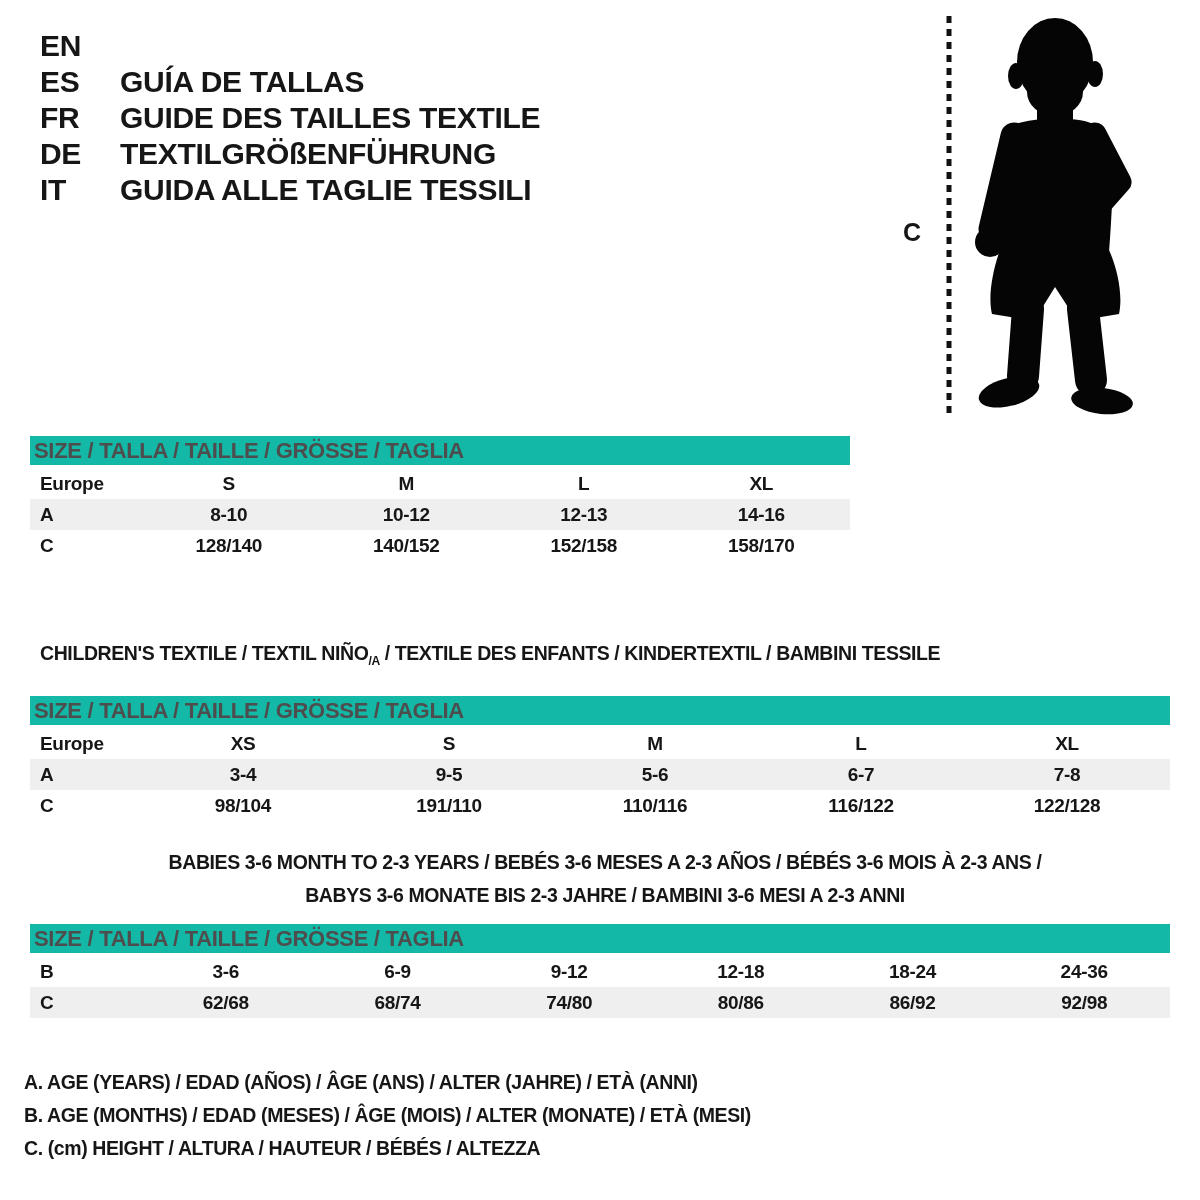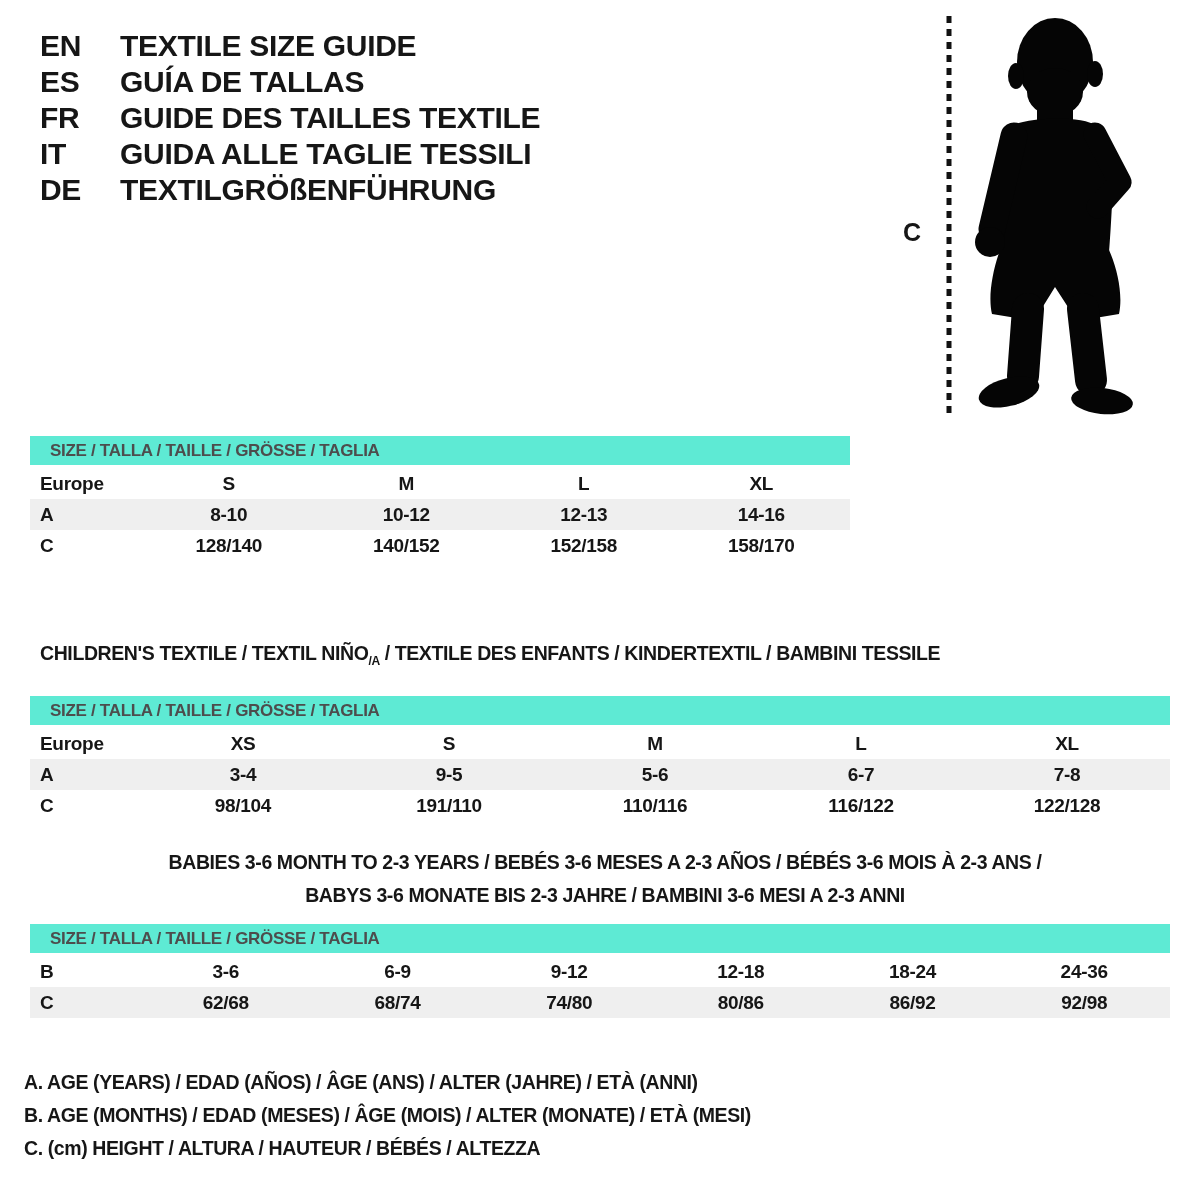--- a/index.html
+++ b/index.html
@@ -25,22 +25,22 @@
   .section { position:absolute; left:30px; }
   .sec-junior   { top:436px; }
   .sec-children { top:642px; }
   .sec-babies   { top:846px; }
   .section-title {
     margin-left:10px; font-size:19.5px; font-weight:700; letter-spacing:-0.4px;
     line-height:22px; margin-bottom:24px; white-space:nowrap;
   }
   .sec-babies .section-title { line-height:33px; margin-bottom:12px;text-align:center; }
   .size-bar {
-    background:#5eead4; color:#4d4d4d; height:29px; line-height:29px;
-    padding-left:20px; font-size:17px; font-weight:700; margin-bottom:3px;
+    background:#14b8a6; color:#4d4d4d; height:29px; line-height:29px;
+    padding-left:4px; font-size:22px; font-weight:700; margin-bottom:3px;
   }
   .w-junior { width:820px; }
   .w-wide   { width:1140px; }
   .trow { display:grid; height:31px; line-height:31px; font-size:19px; font-weight:700; }
   .cols4 { grid-template-columns:110px repeat(4,1fr); }
   .cols5 { grid-template-columns:110px repeat(5,1fr); }
   .cols6 { grid-template-columns:110px repeat(6,1fr); }
   .shaded { background:#efefef; }
   .rlabel { padding-left:10px; text-align:left; }
   .cell { text-align:center; }
@@ -51,37 +51,36 @@
   .legend-line { line-height:33px; font-size:19.5px; font-weight:700; letter-spacing:-0.4px; white-space:nowrap; }
 </style>
 </head>
 <body>
 
 <div class="page">
 
   <div class="lang-list">
     <div class="lang-row">
       <span class="lang-code">EN</span>
-      <span class="lang-label">TEXTILE SIZE GUIDE</span>
     </div>
     <div class="lang-row">
       <span class="lang-code">ES</span>
       <span class="lang-label">GUÍA DE TALLAS</span>
     </div>
     <div class="lang-row">
       <span class="lang-code">FR</span>
       <span class="lang-label">GUIDE DES TAILLES TEXTILE</span>
     </div>
     <div class="lang-row">
+      <span class="lang-code">DE</span>
+      <span class="lang-label">TEXTILGRÖßENFÜHRUNG</span>
+    </div>
+    <div class="lang-row">
       <span class="lang-code">IT</span>
       <span class="lang-label">GUIDA ALLE TAGLIE TESSILI</span>
-    </div>
-    <div class="lang-row">
-      <span class="lang-code">DE</span>
-      <span class="lang-label">TEXTILGRÖßENFÜHRUNG</span>
     </div>
   </div>
 
   <svg class="measure-line-svg" width="8" height="402">
     <line x1="4" y1="0" x2="4" y2="402" stroke="#111111" stroke-width="5" stroke-dasharray="7 6"></line>
   </svg>
   <div class="measure-label">C</div>
   <svg class="silhouette-svg" viewBox="0 0 180 405" width="180" height="405">
     <g fill="#050505" stroke="none">
       <ellipse cx="93" cy="48" rx="38" ry="44"></ellipse>

